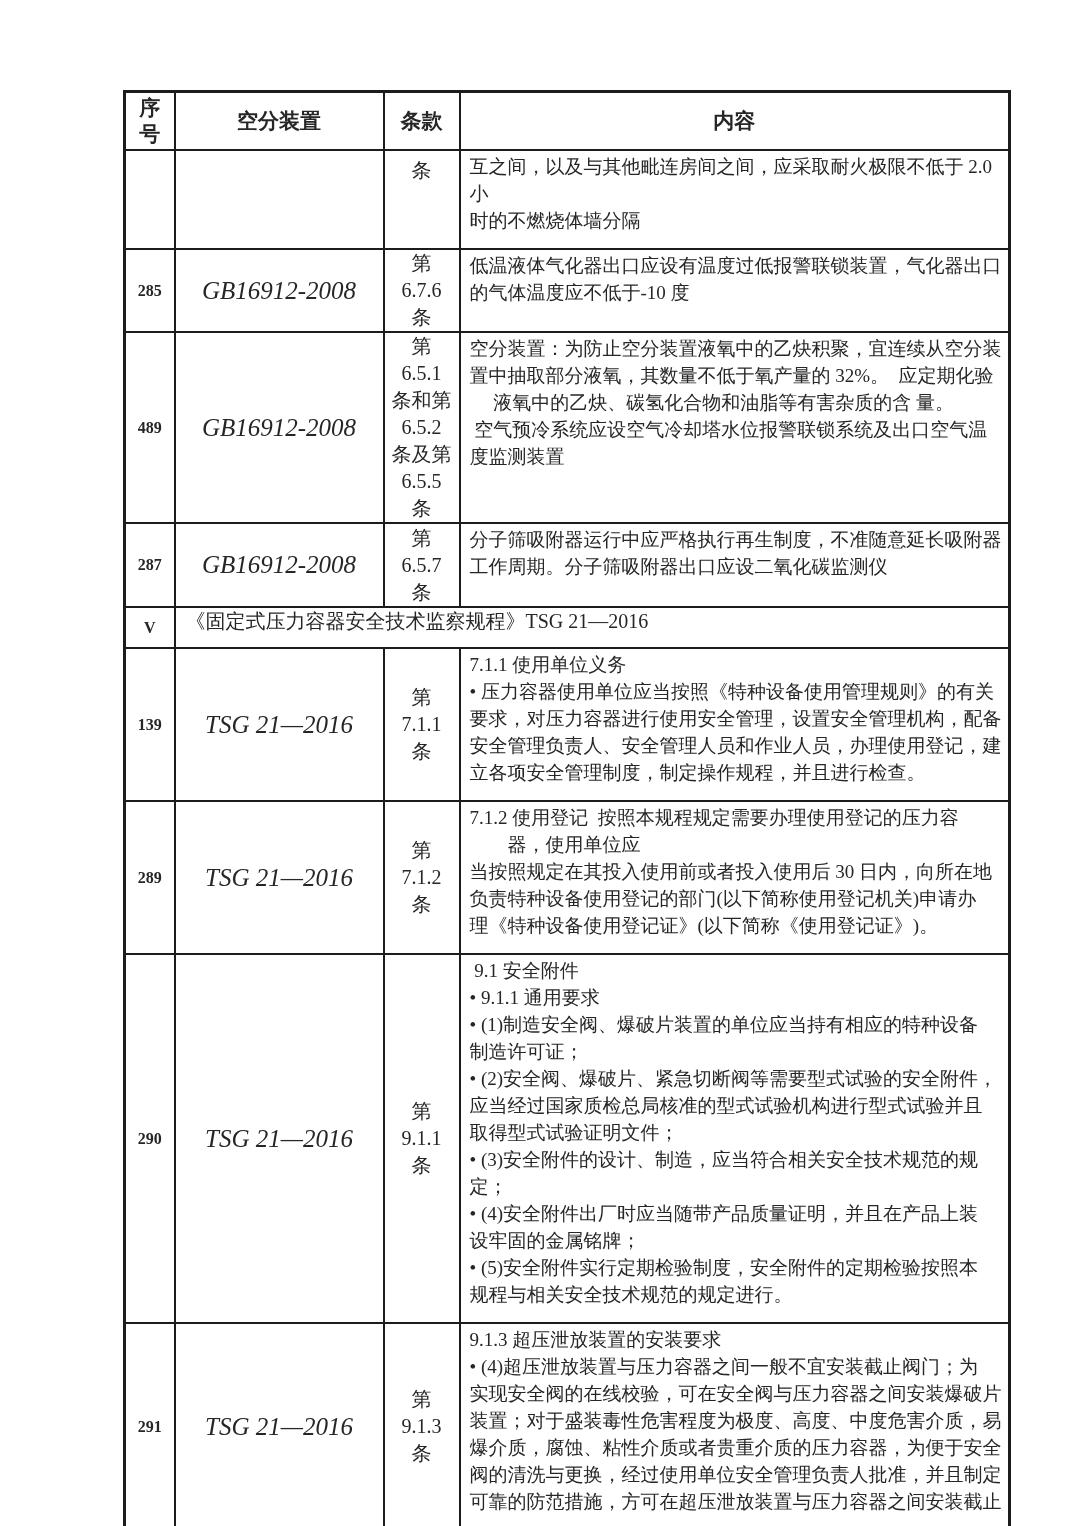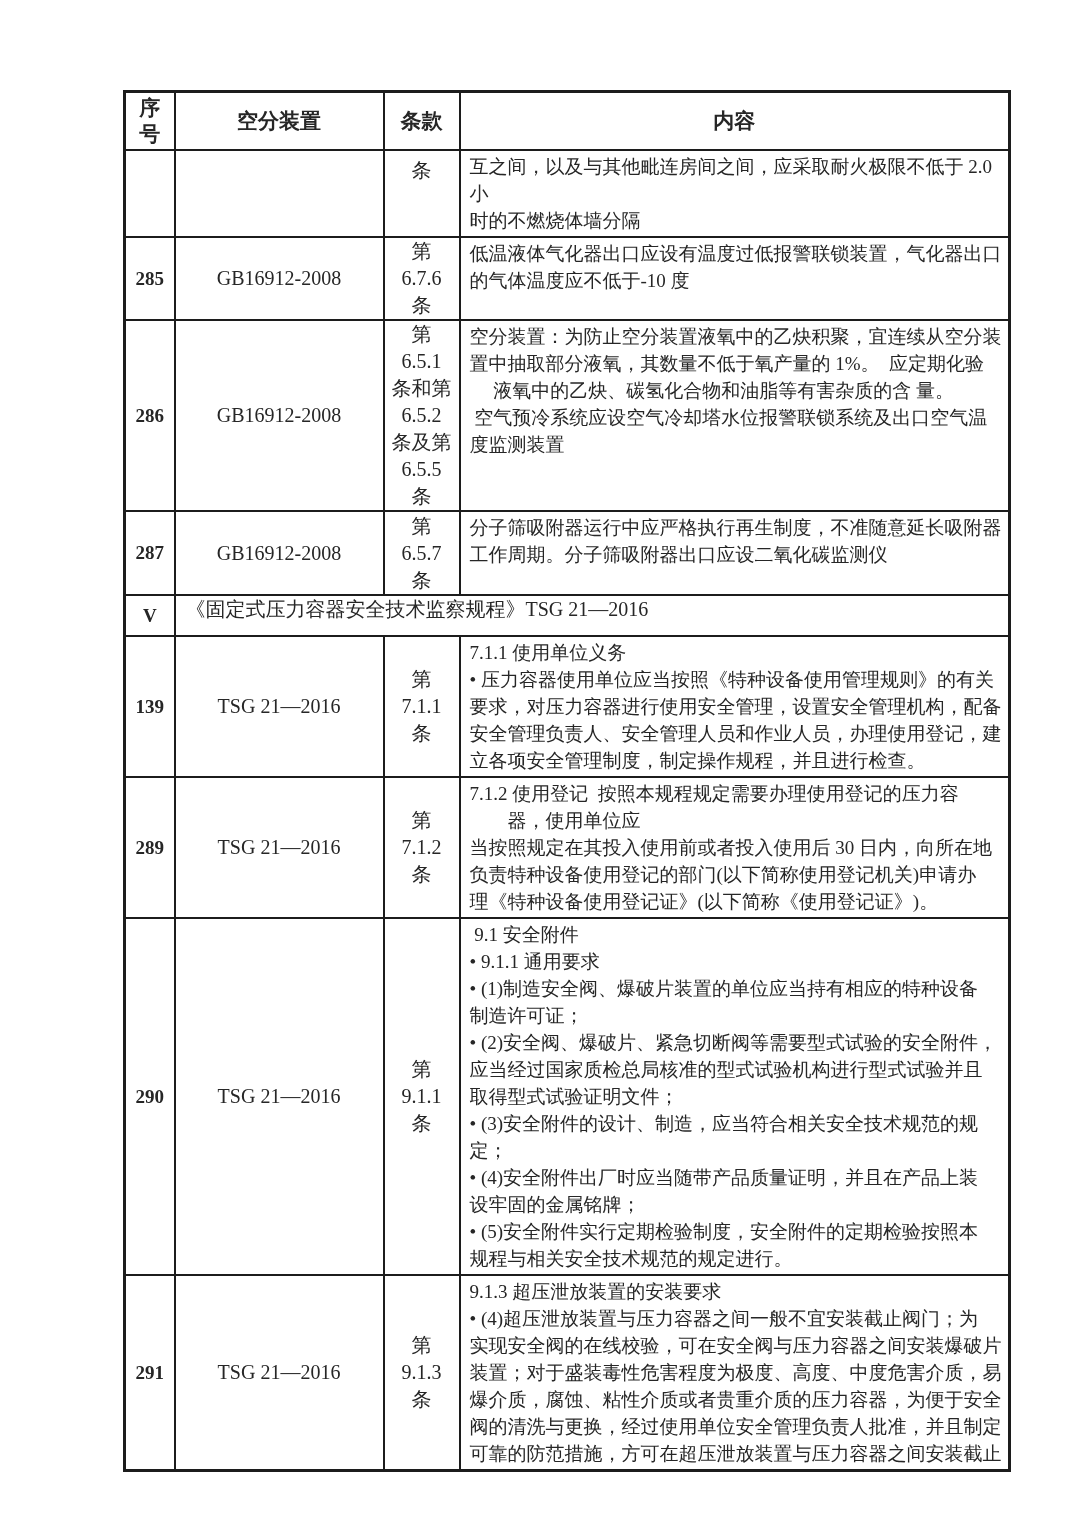--- a/index.html
+++ b/index.html
@@ -33,48 +33,49 @@
   .std-table th {
     font-size: 21px;
     line-height: 26px;
     font-weight: bold;
     text-align: center;
     vertical-align: middle;
     white-space: pre-wrap;
     padding: 2px;
   }
   td.c-idx {
-    font-size: 19px;
+    font-size: 16px;
     font-weight: bold;
     text-align: center;
     vertical-align: middle;
     padding: 8px 2px;
   }
   td.c-std {
-    font-size: 20px;
+    font-size: 25px;
     text-align: center;
     vertical-align: middle;
     padding: 4px 4px;
     white-space: pre-wrap;
+    font-style: italic;
   }
   td.c-cls {
     font-size: 20px;
     line-height: 27px;
     text-align: center;
     vertical-align: middle;
     white-space: pre-wrap;
     padding: 0 2px;
   }
   td.c-cnt {
     font-size: 19px;
     line-height: 27px;
     text-align: left;
     vertical-align: top;
     white-space: pre-wrap;
-    padding: 2px 6px 2px 9px;
+    padding: 2px 6px 14px 9px;
   }
   td.c-section {
     font-size: 20px;
     text-align: left;
     vertical-align: middle;
     padding: 0 6px 12px 10px;
     white-space: pre-wrap;
   }
   
   tr.r-head   { height: 58px; }
@@ -119,31 +120,31 @@
       <tr class="r-285">
         <td class="c-idx">285</td>
         <td class="c-std">GB16912-2008</td>
         <td class="c-cls">第
 6.7.6
 条</td>
         <td class="c-cnt">低温液体气化器出口应设有温度过低报警联锁装置，气化器出口
 的气体温度应不低于-10 度</td>
       </tr>
       <tr class="r-286">
-        <td class="c-idx">286</td>
+        <td class="c-idx">489</td>
         <td class="c-std">GB16912-2008</td>
         <td class="c-cls">第
 6.5.1
 条和第
 6.5.2
 条及第
 6.5.5
 条</td>
         <td class="c-cnt">空分装置：为防止空分装置液氧中的乙炔积聚，宜连续从空分装
-置中抽取部分液氧，其数量不低于氧产量的 1%。  应定期化验
+置中抽取部分液氧，其数量不低于氧产量的 32%。  应定期化验
 　 液氧中的乙炔、碳氢化合物和油脂等有害杂质的含 量。
  空气预冷系统应设空气冷却塔水位报警联锁系统及出口空气温
 度监测装置</td>
       </tr>
       <tr class="r-287">
         <td class="c-idx">287</td>
         <td class="c-std">GB16912-2008</td>
         <td class="c-cls">第
 6.5.7
 条</td>

